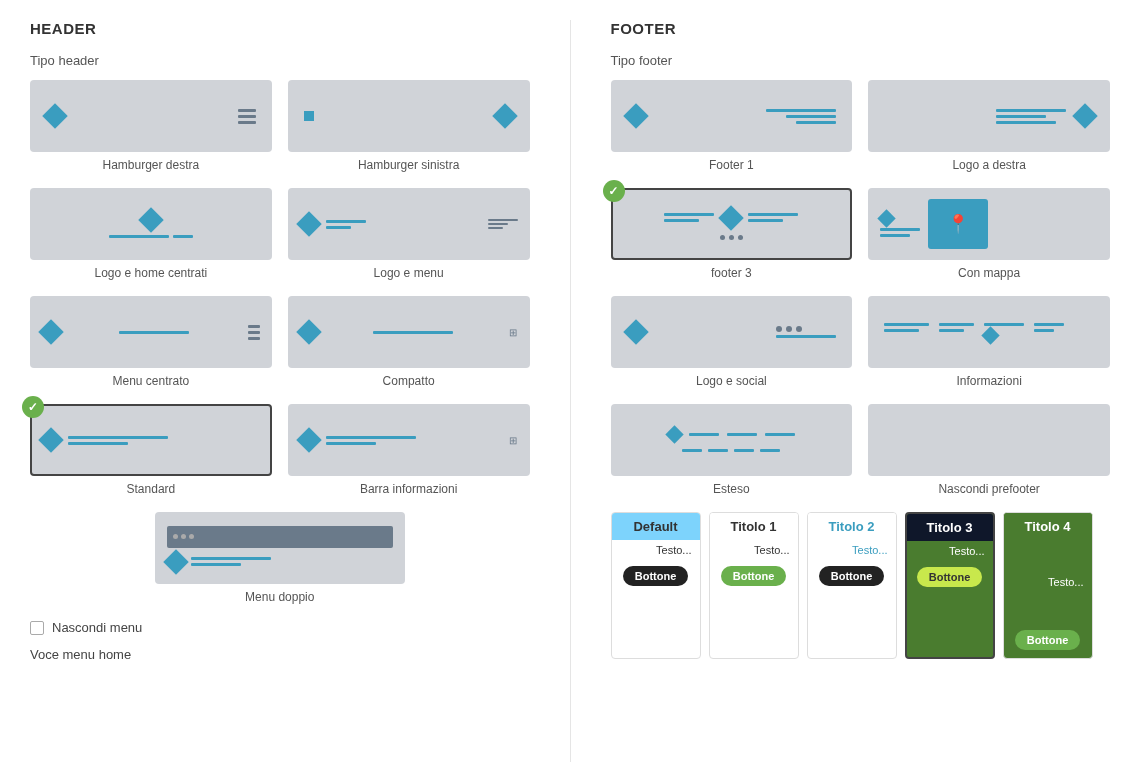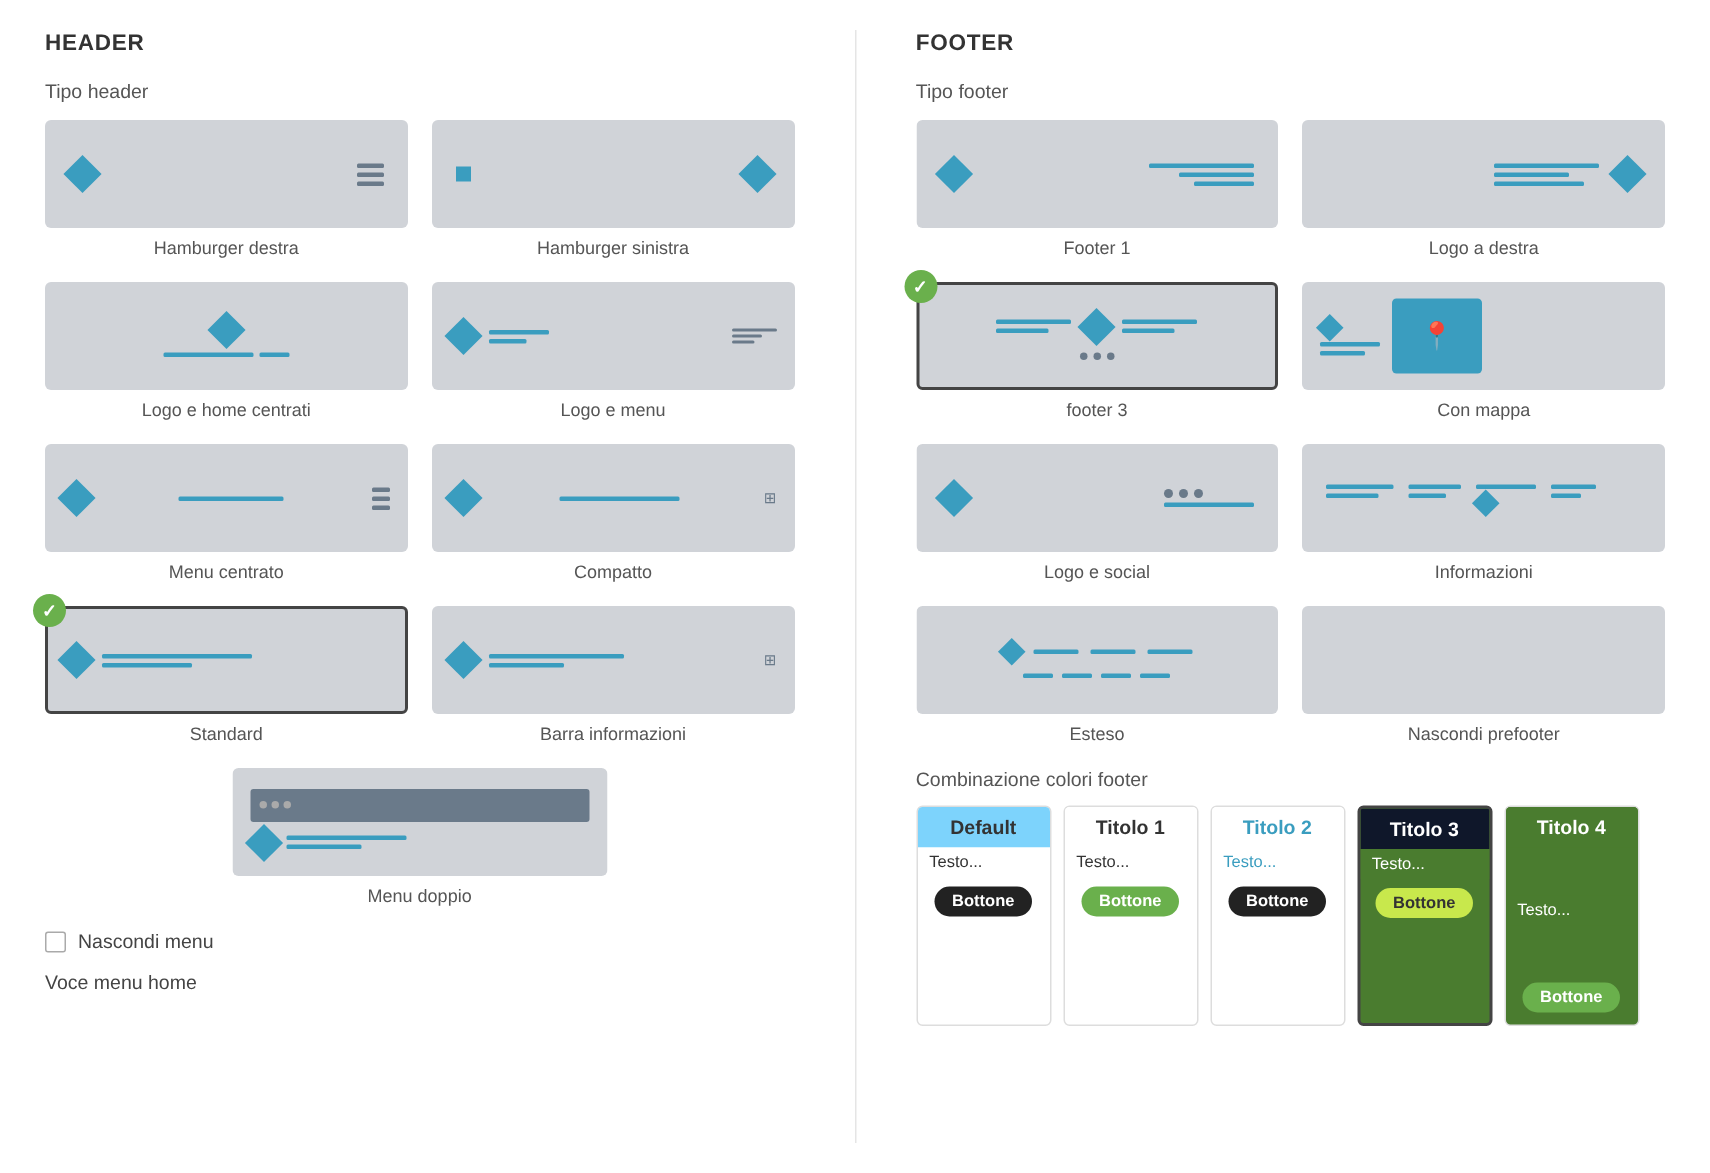--- a/index.html
+++ b/index.html
@@ -481,21 +481,21 @@
       padding: 6px 8px;
       font-size: 13px;
       font-weight: bold;
       text-align: center;
     }
     .color-card-body {
       width: 100%;
       padding: 4px 8px;
       font-size: 11px;
       background: inherit;
-      text-align: left;
+      text-align: right;
     }
     .color-card-btn {
       margin: 6px 8px 8px 8px;
       padding: 4px 12px;
       border-radius: 20px;
       font-size: 11px;
       font-weight: bold;
       border: none;
       cursor: pointer;
       color: white;
@@ -801,21 +801,20 @@
 
       <div class="card-wrap">
         <div class="card">
           <div class="npf-card"></div>
         </div>
         <div class="card-label">Nascondi prefooter</div>
       </div>
 
     </div>
 
-    <div class="color-section-title">Combinazione colori footer</div>
     <div class="color-grid" id="color-grid">
         <div class="color-card" style="background: rgb(255, 255, 255);">
           <div class="color-card-header" style="color: rgb(51, 51, 51); background: #7dd3fc;">Default</div>
           <div class="color-card-body" style="background: rgb(255, 255, 255); color: rgb(51, 51, 51);">Testo...</div>
           <button class="color-card-btn" style="background: rgb(34, 34, 34); color: rgb(255, 255, 255);">Bottone</button>
         </div>
         <div class="color-card" style="background: rgb(255, 255, 255);">
           <div class="color-card-header" style="color: rgb(51, 51, 51); background: rgb(255, 255, 255);">Titolo 1</div>
           <div class="color-card-body" style="background: rgb(255, 255, 255); color: rgb(51, 51, 51);">Testo...</div>
           <button class="color-card-btn" style="background: rgb(106, 176, 76); color: rgb(255, 255, 255);">Bottone</button>

